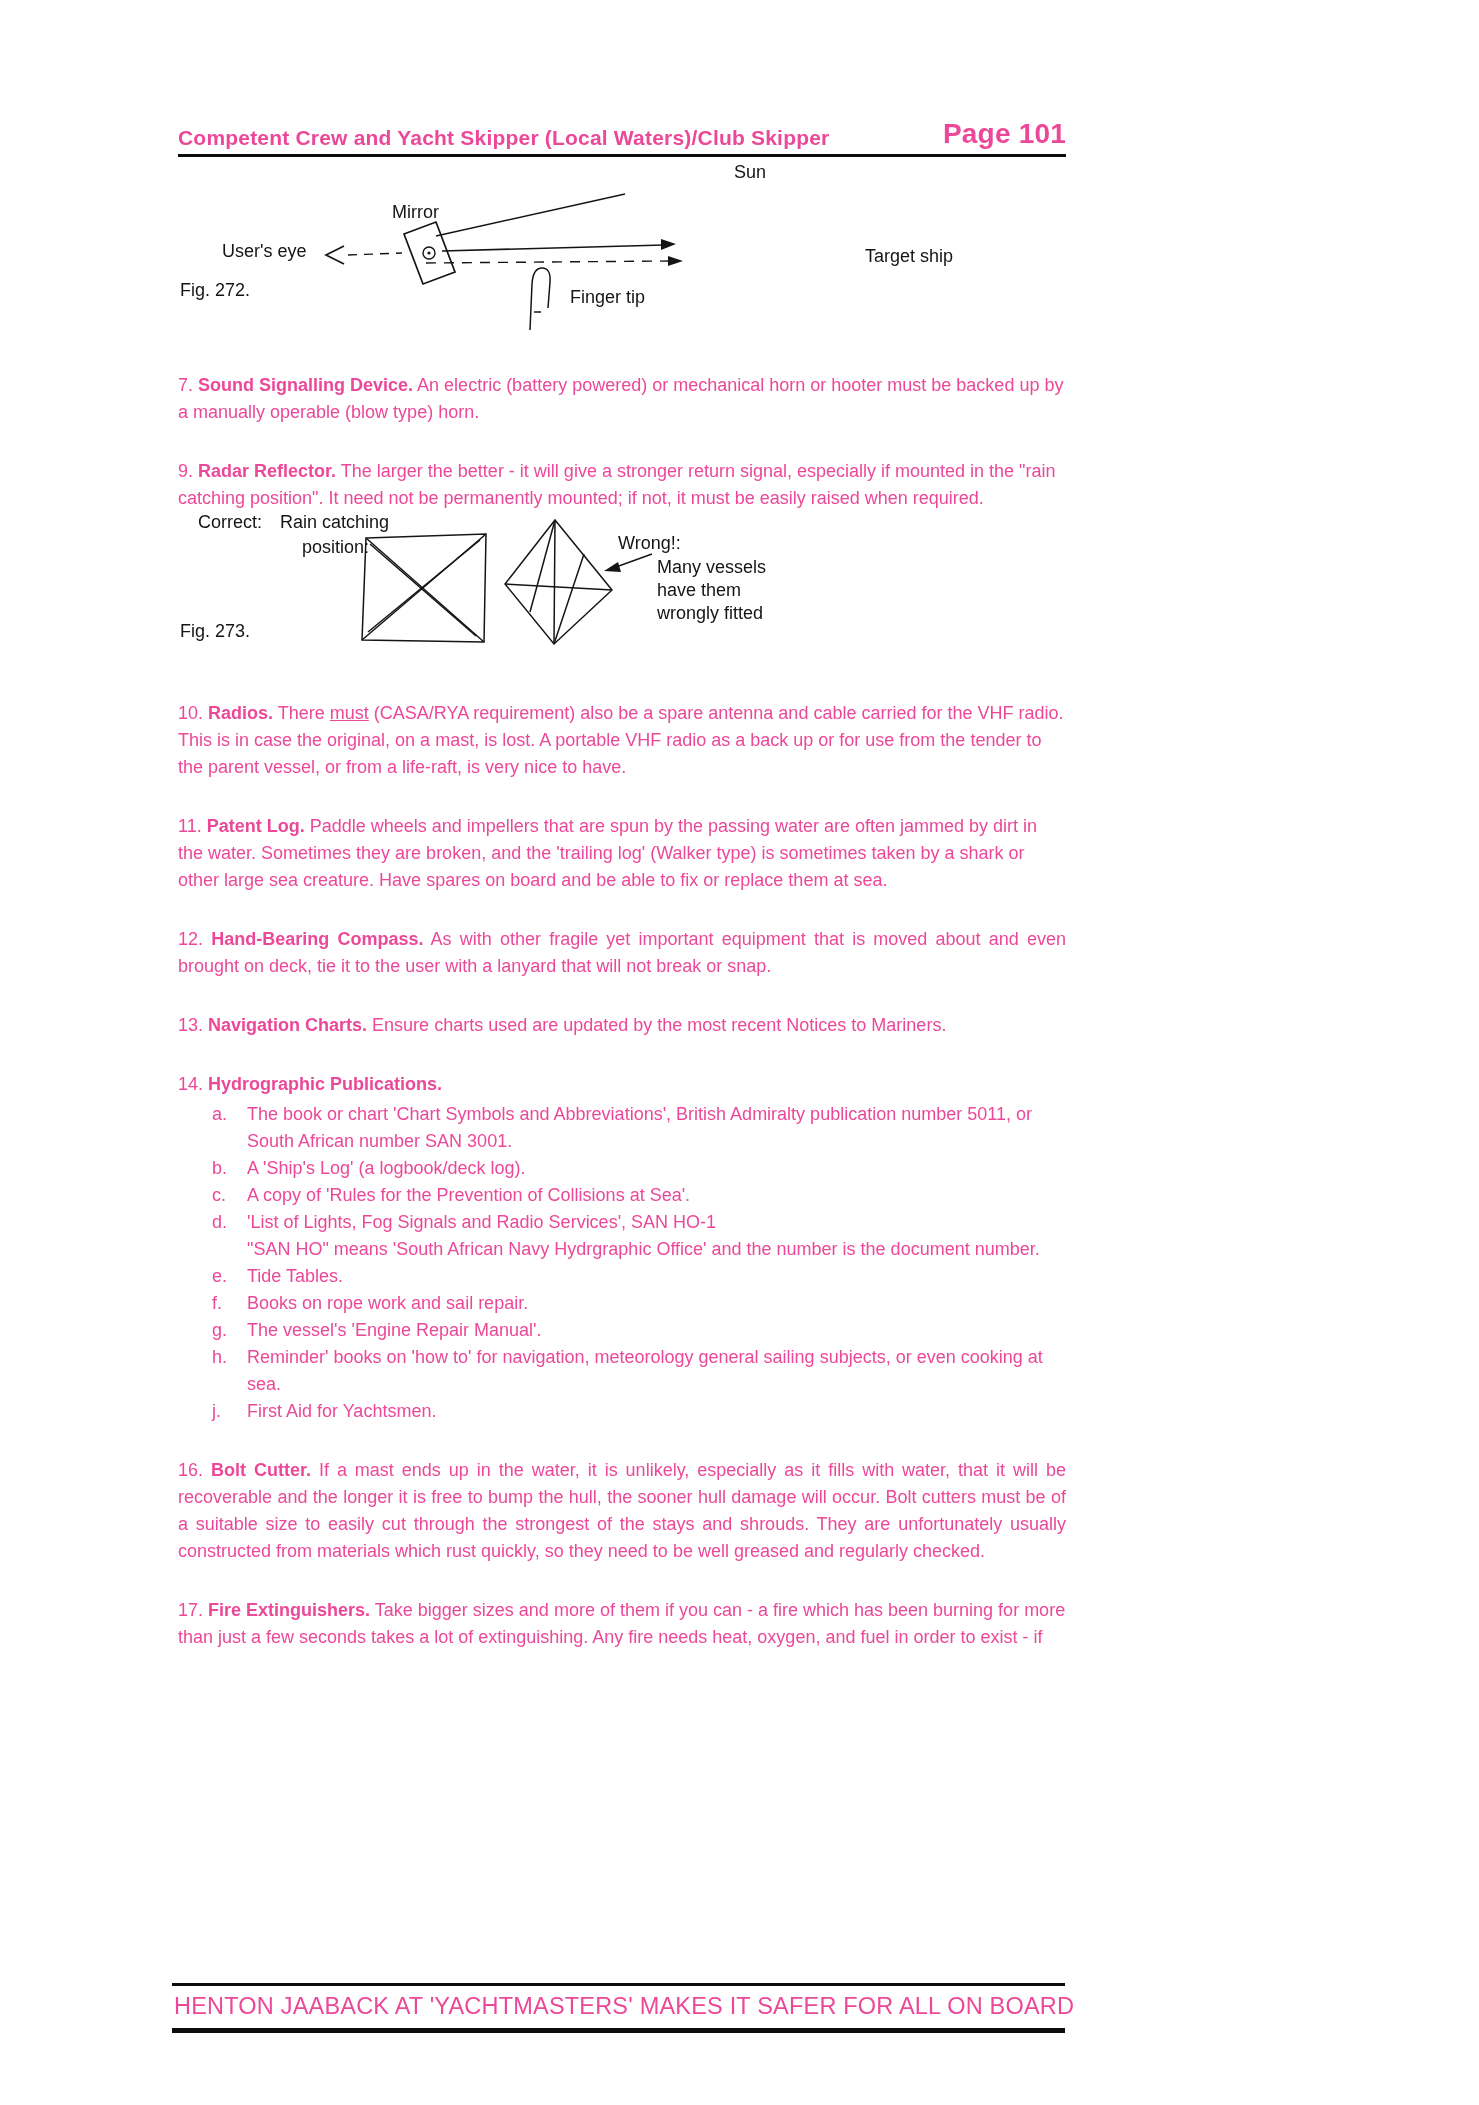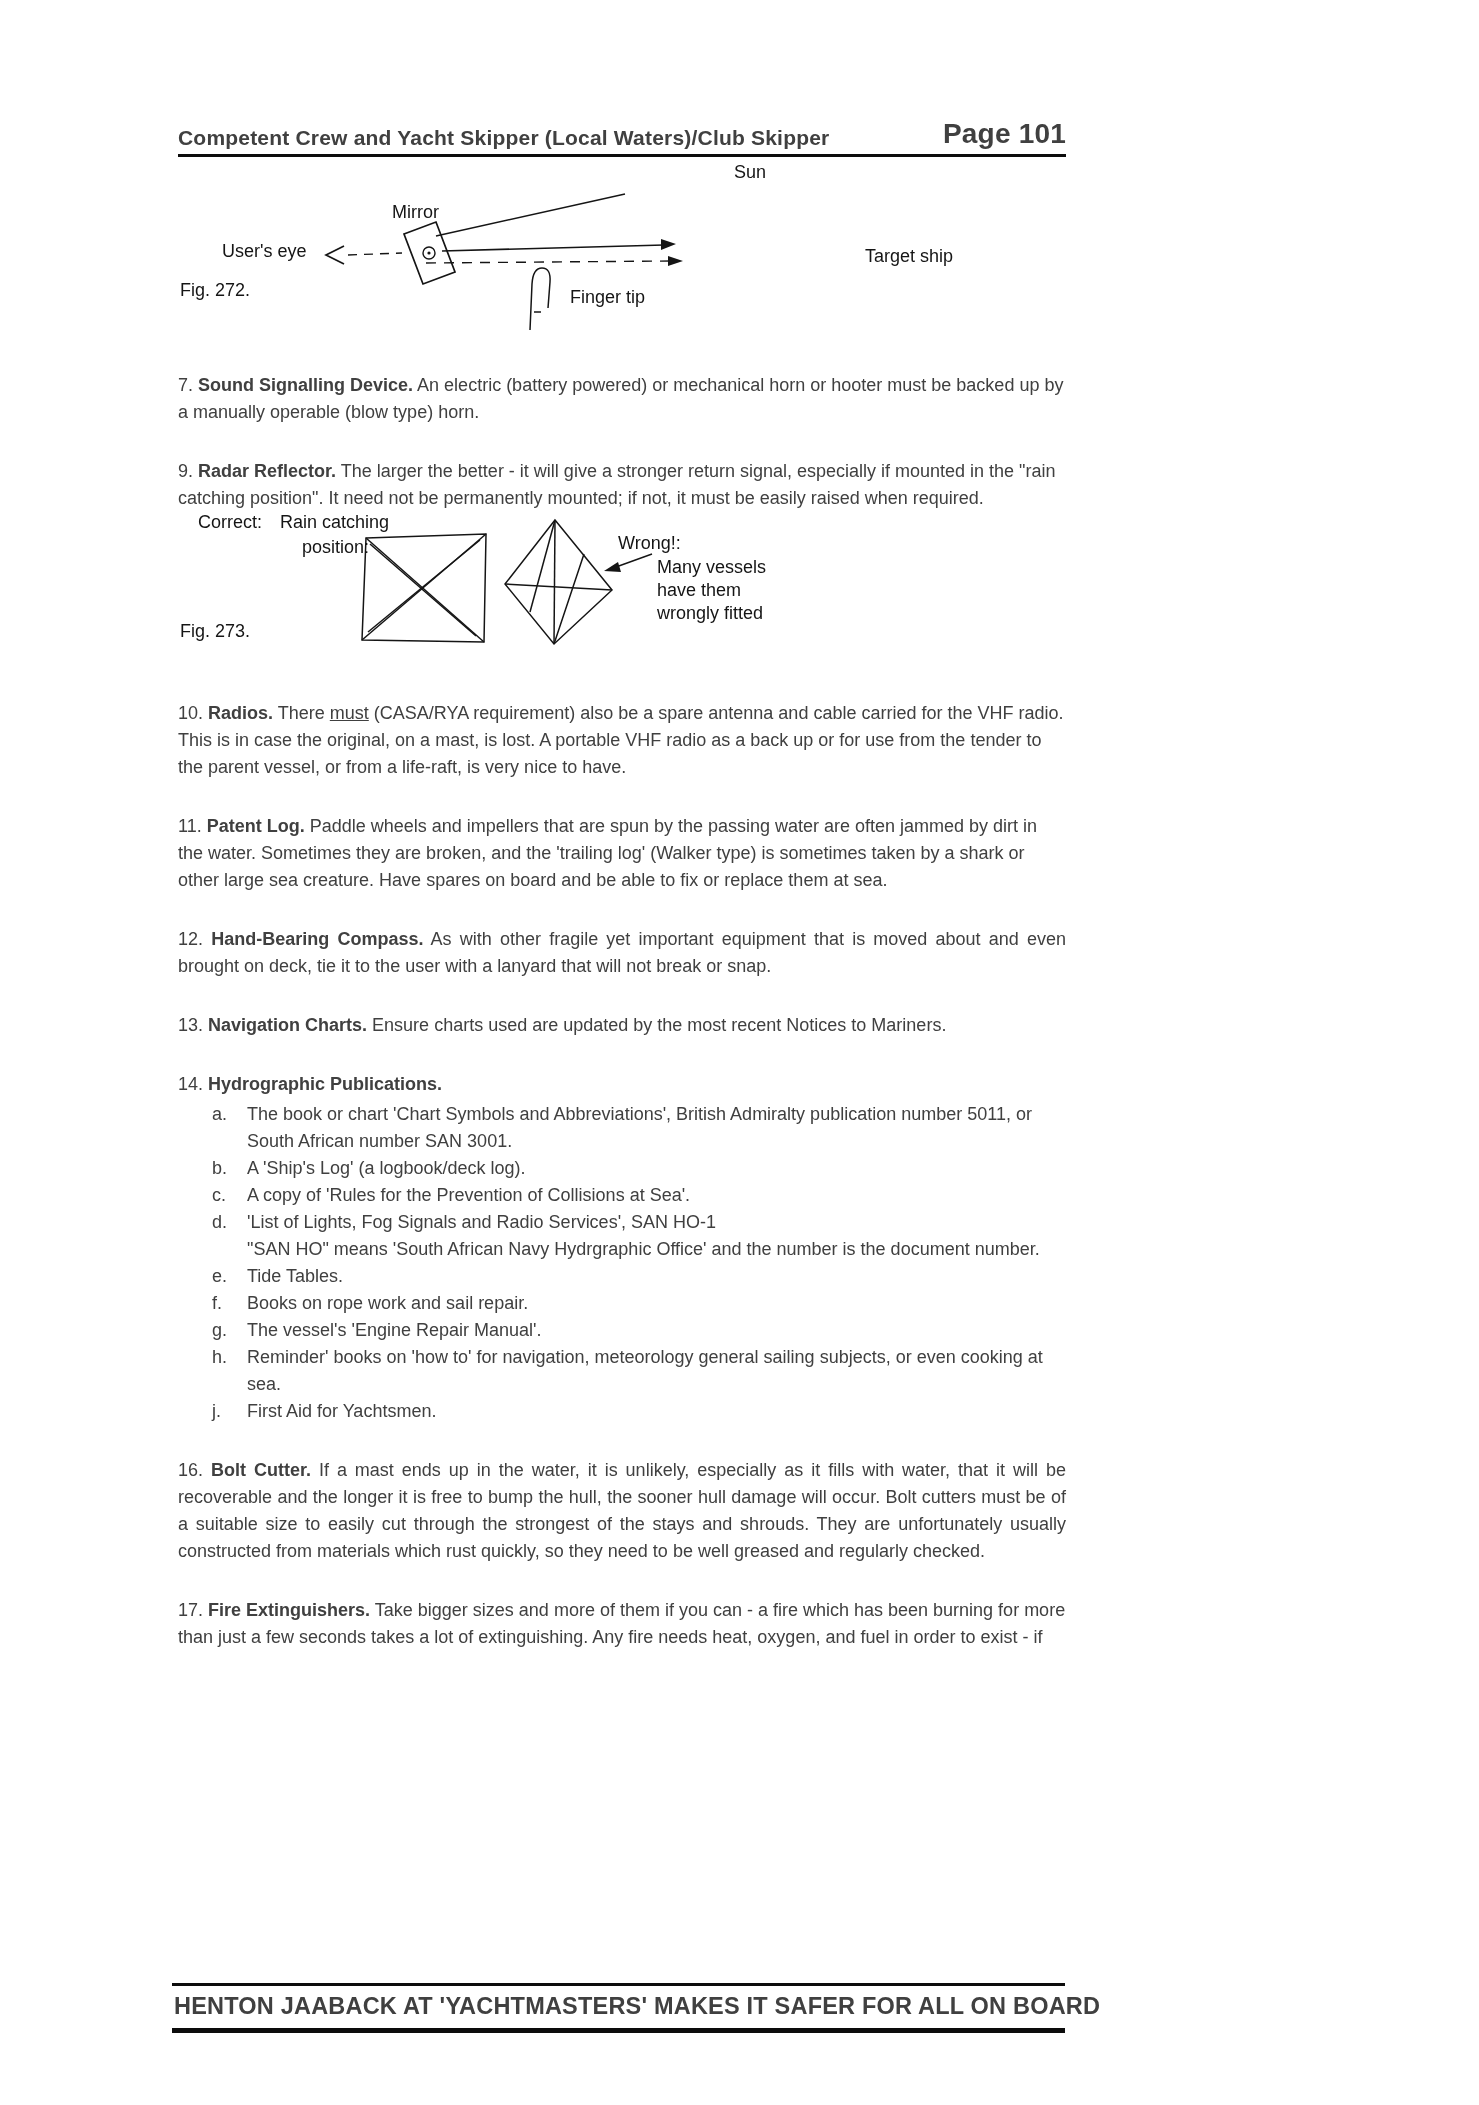--- a/index.html
+++ b/index.html
@@ -1,21 +1,21 @@
 <!DOCTYPE html>
 <html><head>
 <meta charset="utf-8">
 <style>
   * { margin:0; padding:0; box-sizing:border-box; }
   html,body { background:#ffffff; }
   .page {
     position:relative;
     width:1479px; height:2105px;
     background:#ffffff;
-    color:#404040;
+    color:#ec4899;
     font-family:"Liberation Sans", sans-serif;
     overflow:hidden;
   }
   .content {
     position:absolute;
     left:178px; top:118px;
     width:888px;
   }
   .header {
     display:flex;
@@ -48,21 +48,21 @@
   .sub .letter { width:35px; flex:none; }
   .sub .subbody { flex:1; }
   .sub .note { margin-top:0; }
   .footer {
     position:absolute;
     left:172px; top:1983px;
     width:893px;
     border-top:3px solid #0c0c0c;
     border-bottom:5px solid #0c0c0c;
     padding:7px 0 8px 2px;
-    font-weight:bold;
+    font-weight:normal;
     font-size:23.5px;
     letter-spacing:0.2px;
     text-align:center;
     white-space:nowrap;
   }
 </style>
 </head>
 <body>
 
 <div class="page">

